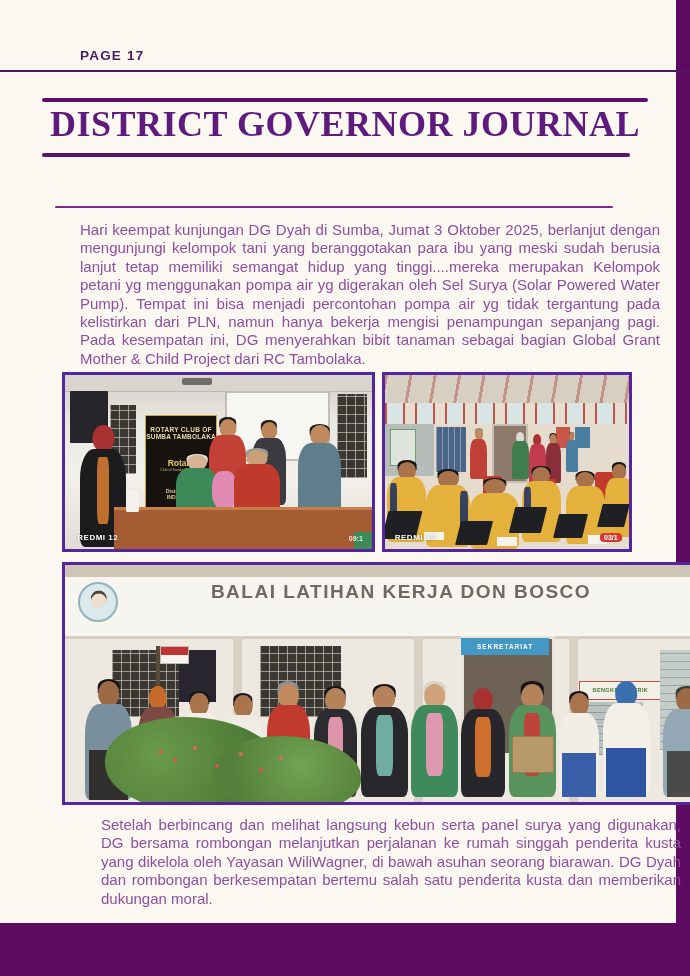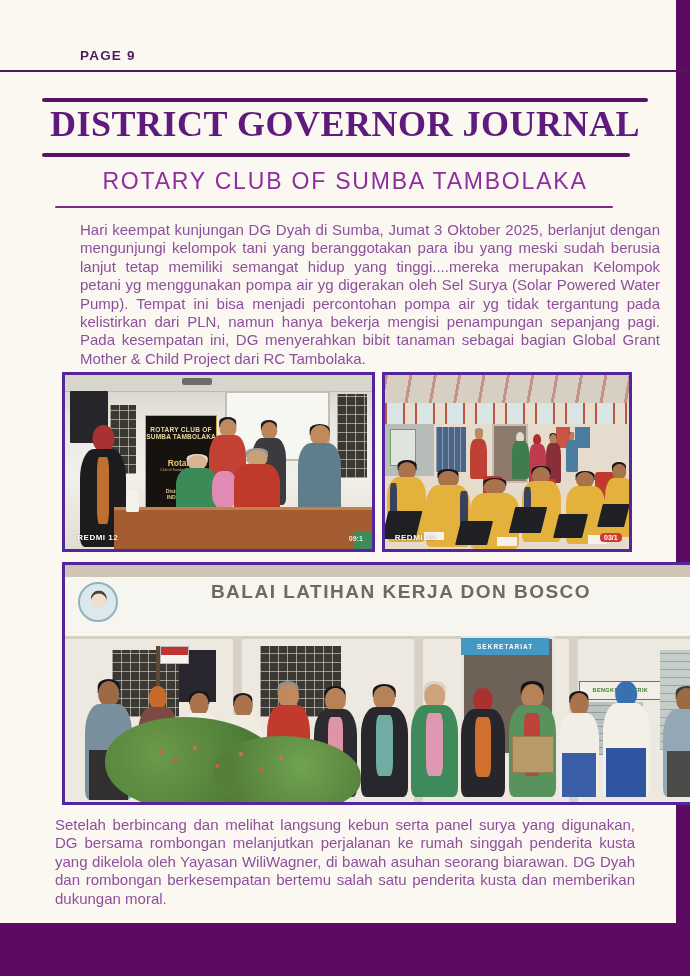--- a/index.html
+++ b/index.html
@@ -19,21 +19,21 @@
   .r2{left:42px;top:153px;width:588px;height:4px;}
   .r3{left:55px;top:206px;width:558px;height:2px;background:#7c2a8a;}
   h1.jtitle{position:absolute;left:42px;top:103px;width:606px;margin:0;text-align:center;
         font-family:"Liberation Serif",serif;font-weight:700;font-size:36px;color:#5e1b7d;letter-spacing:.5px;}
   h2.jsub{position:absolute;left:42px;top:168px;width:606px;margin:0;text-align:center;
         font-size:23px;font-weight:500;color:#8e2d9e;letter-spacing:1.8px;}
   
   .body{position:absolute;left:55px;width:580px;margin:0;color:#8d4f9d;font-size:15px;
         line-height:18.4px;text-align:justify;}
   .p1{top:221px;margin-left:25px;}
-  .p2{top:816px;}
+  .p2{top:816px;margin-left:46px;}
   
   .photo{position:absolute;border:3px solid #54259c;background:#ddd;box-sizing:border-box;}
   .ph-in{position:relative;width:100%;height:100%;overflow:hidden;}
   .ph1{left:62px;top:372px;width:313px;height:180px;}
   .ph2{left:382px;top:372px;width:250px;height:180px;}
   .ph3{left:62px;top:562px;width:678px;height:243px;}
   .abs{position:absolute;}
   .wm{position:absolute;left:4%;bottom:4%;color:#fff;font-size:8px;font-weight:700;
       letter-spacing:.5px;text-shadow:0 0 2px rgba(0,0,0,.5);}
   .ts{position:absolute;right:3%;bottom:4%;color:rgba(255,255,255,.85);font-size:7px;font-weight:700;}
@@ -81,28 +81,27 @@
 </style>
 </head>
 <body>
 
 <div class="page">
 
   <div class="rightbar"></div>
   <div class="bottombar"></div>
 
   <div class="hrow">
-    <span class="pg">PAGE 9</span>
+    <span class="pg">PAGE 17</span>
   </div>
   <div class="hrule"></div>
 
   <div class="rule r1"></div>
   <h1 class="jtitle">DISTRICT GOVERNOR JOURNAL</h1>
   <div class="rule r2"></div>
-  <h2 class="jsub">ROTARY CLUB OF SUMBA TAMBOLAKA</h2>
   <div class="rule r3"></div>
 
   <p class="body p1">Hari keempat kunjungan DG Dyah di Sumba, Jumat 3 Oktober 2025, berlanjut dengan mengunjungi kelompok tani yang beranggotakan para ibu yang meski sudah berusia lanjut tetap memiliki semangat hidup yang tinggi....mereka merupakan Kelompok petani yg menggunakan pompa air yg digerakan oleh Sel Surya (Solar Powered Water Pump). Tempat ini bisa menjadi percontohan pompa air yg tidak tergantung pada kelistirkan dari PLN, namun hanya bekerja mengisi penampungan sepanjang pagi. Pada kesempatan ini, DG menyerahkan bibit tanaman sebagai bagian Global Grant Mother &amp; Child Project dari RC Tambolaka.</p>
 
   <figure class="photo ph1" style="margin:0">
     <div class="ph-in">
       <div class="abs p1wall"></div>
       <div class="abs" style="left:0;top:0;width:100%;height:9%;background:#d8d5cd;border-bottom:1px solid #bdb9b0"></div>
       <div class="abs" style="left:38%;top:2%;width:10%;height:4%;background:#6e6c66;border-radius:2px"></div>
       <div class="abs" style="left:1.5%;top:9%;width:12.5%;height:30%;background:#26262a;border-radius:1px"></div>

